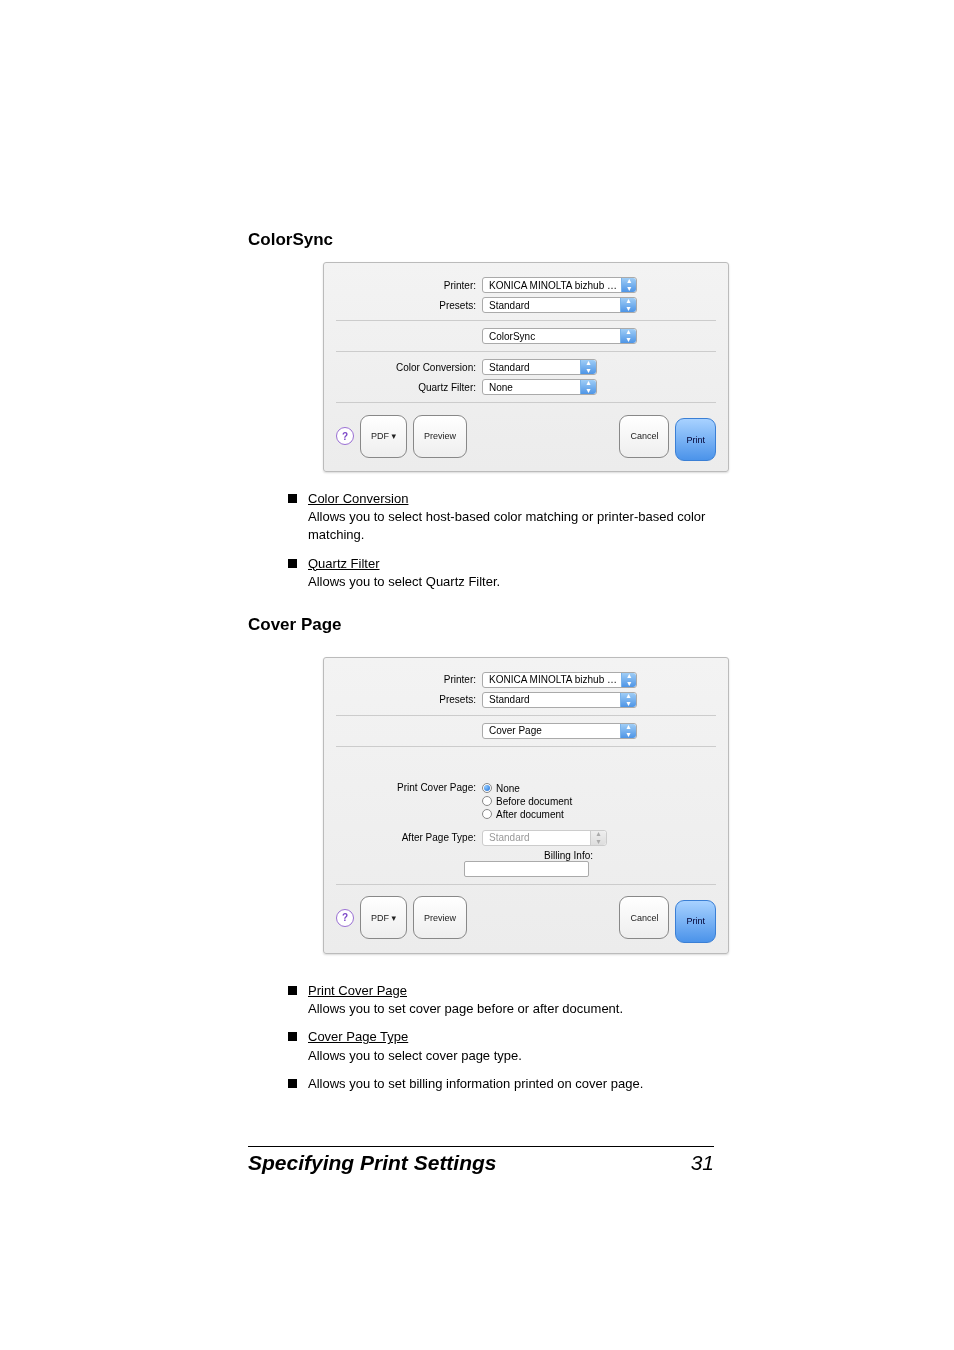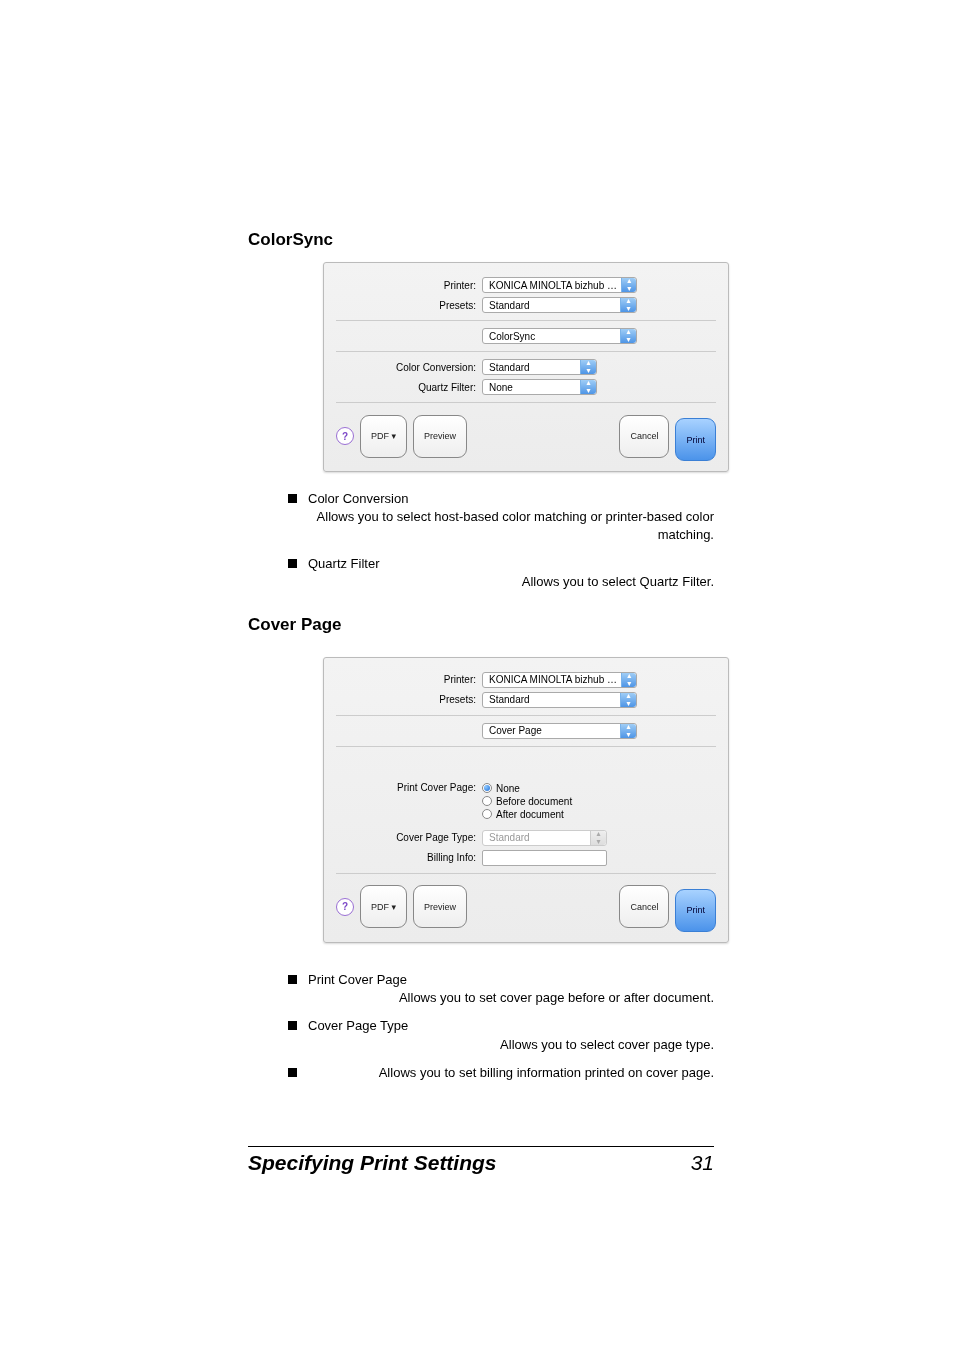--- a/index.html
+++ b/index.html
@@ -173,24 +173,24 @@
     content: "";
     position: absolute;
     left: 0;
     top: 4px;
     width: 9px;
     height: 9px;
     background: #000;
   }
   ul.desc li .title {
     display: block;
+    text-decoration: underline;
   }
   ul.desc li .body {
     display: block;
-    text-align: right;
   }
 
   
   .footer {
     position: absolute;
     left: 248px;
     right: 240px;
     bottom: 175px;
   }
   .footer-rule {
@@ -339,30 +339,30 @@
           <span>Before document</span>
         </div>
         <div class="radio-row">
           <span class="radio"></span>
           <span>After document</span>
         </div>
       </div>
     </div>
 
     <div class="dlg-row" style="margin-top:8px;">
-      <div class="dlg-label">Cover Page Type:</div>
+      <div class="dlg-label">After Page Type:</div>
       <div class="popup disabled" style="width:125px;">
         <span class="val">Standard</span>
         <span class="end">
             <span class="arrows">▴<br>▾</span>
           </span>
       </div>
     </div>
 
-    <div class="dlg-row" style="margin-top:2px;">
+    <div class="dlg-row" style="margin-top:2px;flex-direction:column;">
       <div class="dlg-label">Billing Info:</div>
       <input class="textinput" style="width: 125px;">
     </div>
 
     <hr class="hr">
     <div class="btn-row">
       <div class="help-btn">?</div>
       <div class="pill-btn">PDF ▾</div>
       <div style="width:6px;"></div>
       <div class="pill-btn">Preview</div>

